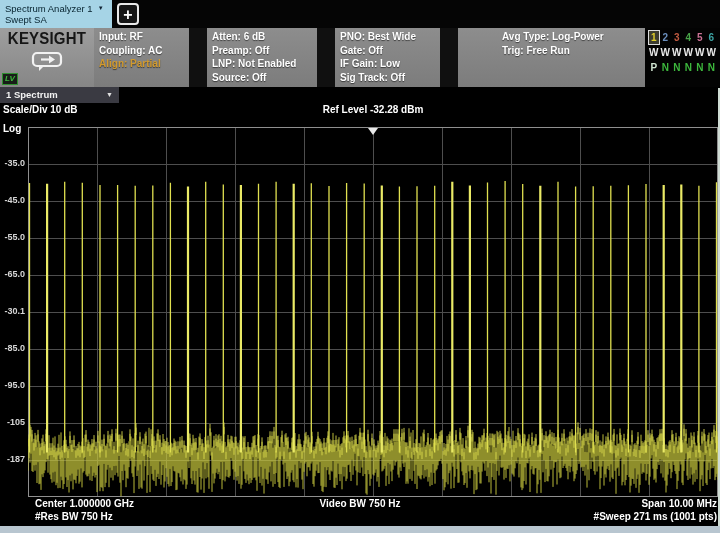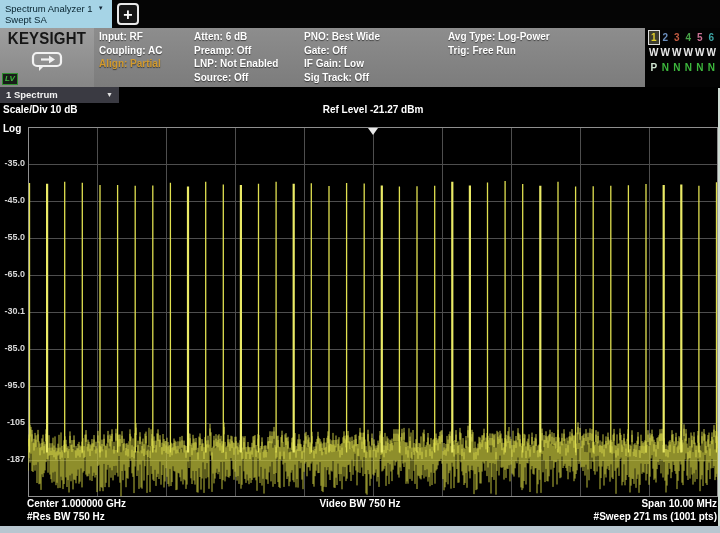--- a/index.html
+++ b/index.html
@@ -23,21 +23,21 @@
   }
   
   .header{position:absolute;top:28px;left:0;width:720px;height:59px;background:#101010;display:flex;}
   .brand-panel{position:relative;width:94px;height:100%;background:linear-gradient(#9e9e9e,#868686);flex:none;}
   .brand-logo{font-size:15px;font-weight:bold;color:#161616;text-align:center;padding-top:2px;letter-spacing:.2px;transform:scaleY(1.05);}
   .chat-icon{display:block;margin:4px auto 0 auto;}
   .lv-badge{
     position:absolute;left:2px;bottom:2px;font-size:8px;font-weight:bold;font-style:italic;
     color:#3cb83c;border:1px solid #2f8f2f;background:rgba(5,10,5,.85);padding:0 2px;line-height:10px;
   }
-  .settings-bar{flex:1;display:flex;gap:0;background:#101010;height:100%;}
+  .settings-bar{flex:1;display:flex;gap:18px;background:#101010;height:100%;}
   .settings-panel{
     background:linear-gradient(#8d8d8d,#7c7c7c);height:100%;box-sizing:border-box;
     padding:2px 5px;color:#fff;font-size:10px;font-weight:bold;line-height:13.5px;
     text-shadow:0 1px 1px rgba(0,0,0,.55);white-space:nowrap;overflow:hidden;
   }
   .trace-table{width:75px;flex:none;background:#030303;padding:2px 0 0 3px;box-sizing:border-box;}
   .tt-row{display:flex;height:15px;}
   .tt-cell{width:11.5px;text-align:center;font-size:10px;font-weight:bold;line-height:15px;flex:none;}
   .tt-num-selected{border:1px solid #dcdcdc;background:#3c3c30;line-height:13px;box-sizing:border-box;}
   
@@ -54,21 +54,21 @@
   .ref-level{top:104px;left:373px;transform:translateX(-50%);}
   .y-label{
     position:absolute;left:0;width:25px;text-align:right;color:#d6d6d6;
     font-size:9px;font-weight:bold;line-height:11px;
   }
   
   .graticule{position:absolute;top:127px;left:28px;width:690px;height:370px;background:#000;}
   
   .footer-line{position:absolute;width:714px;left:3px;color:#fff;font-size:10px;font-weight:bold;height:13px;}
   .fl1{top:498px;} .fl2{top:511px;}
-  .f-left{position:absolute;left:8px;top:0;padding-left:16px;}
+  .f-left{position:absolute;left:16px;top:0;padding-left:16px;}
   .f-center{position:absolute;left:357px;top:0;transform:translateX(-50%);}
   .f-right{position:absolute;right:0;top:0;}
   .bottom-strip{position:absolute;left:0;bottom:0;width:720px;height:7px;background:#b8c6d0;}
   .right-strip{position:absolute;right:0;top:88px;width:2px;height:438px;background:#cfdcd4;}
 </style>
 </head>
 <body>
 
 <div class="screen">
 
@@ -144,21 +144,21 @@
 
   <div class="measbar">
     <div class="meas-select">
       <span>1 Spectrum</span>
       <span class="caret">▼</span>
     </div>
   </div>
 
   <div class="annot scale-div">Scale/Div 10 dB</div>
   <div class="annot log-label">Log</div>
-  <div class="annot ref-level">Ref Level -21.27 dBm</div>
+  <div class="annot ref-level">Ref Level -32.28 dBm</div>
   <div id="ylabels">
       <div class="y-label" style="top: 158px;">-35.0</div>
       <div class="y-label" style="top: 195px;">-45.0</div>
       <div class="y-label" style="top: 232px;">-55.0</div>
       <div class="y-label" style="top: 269px;">-65.0</div>
       <div class="y-label" style="top: 306px;">-30.1</div>
       <div class="y-label" style="top: 343px;">-85.0</div>
       <div class="y-label" style="top: 380px;">-95.0</div>
       <div class="y-label" style="top: 417px;">-105</div>
       <div class="y-label" style="top: 454px;">-187</div>

